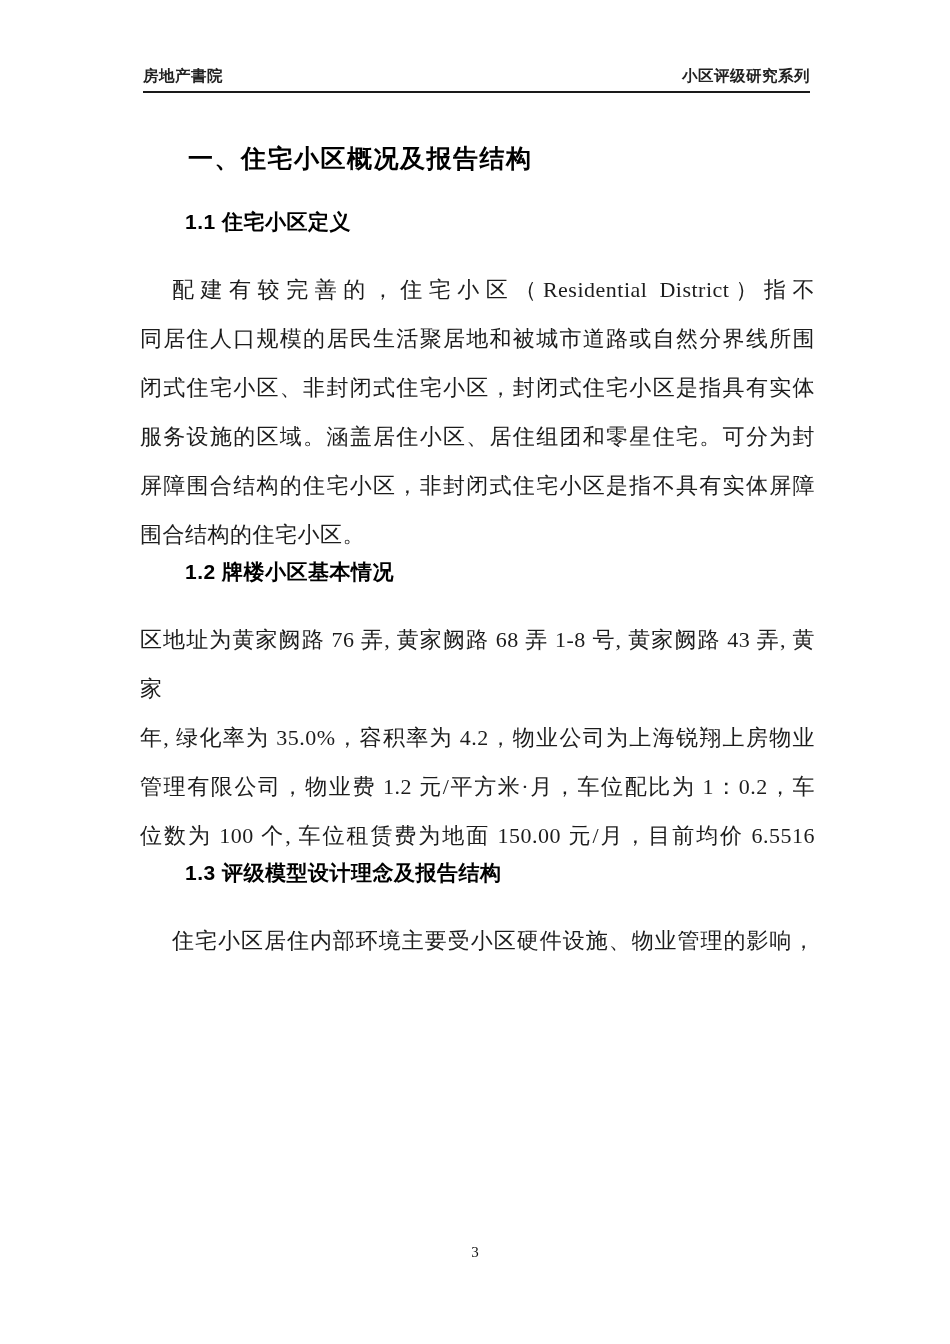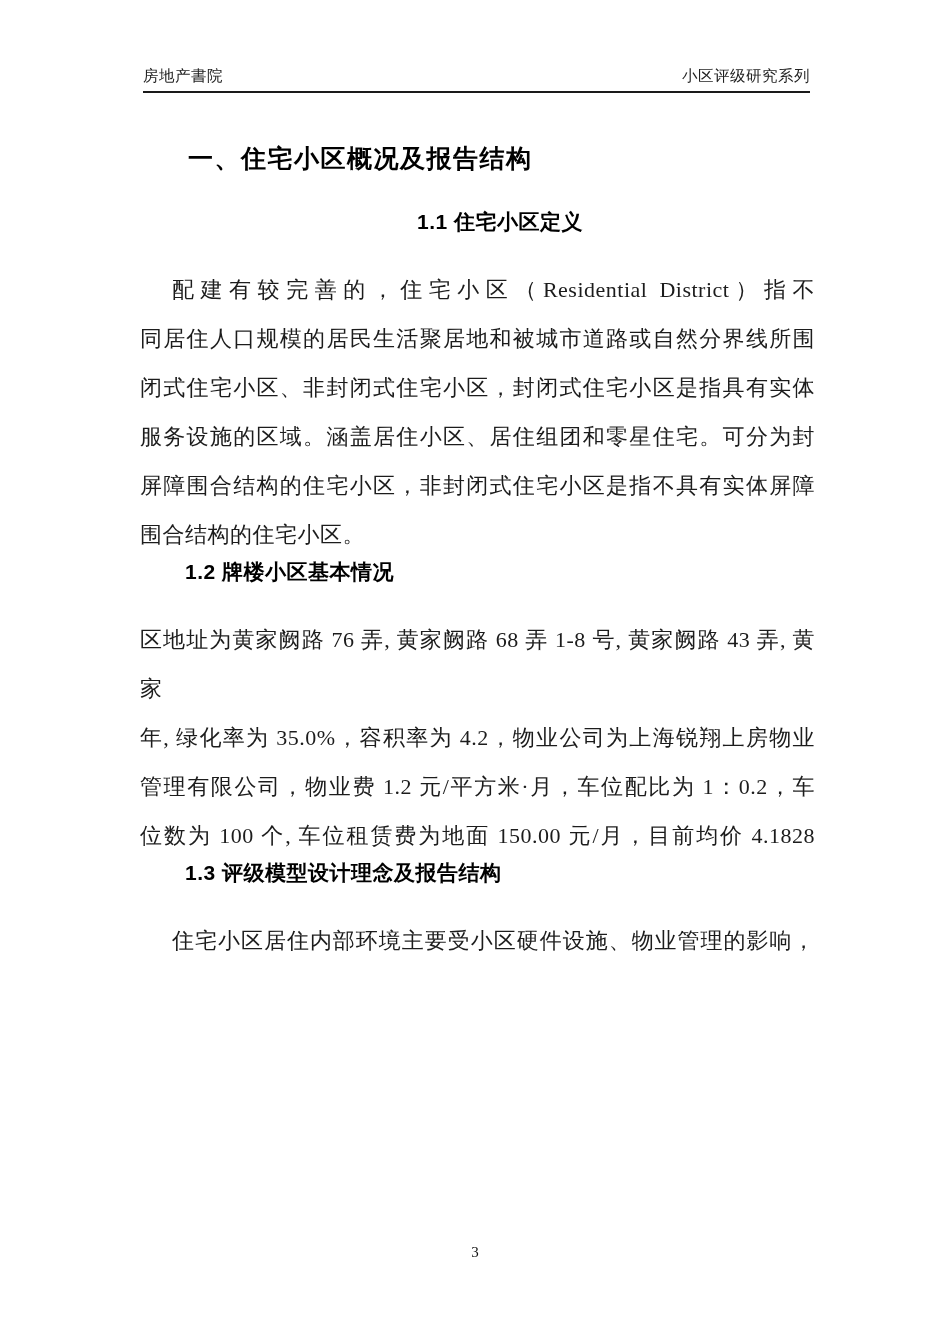--- a/index.html
+++ b/index.html
@@ -19,38 +19,39 @@
   }
   
   .header{
     position:absolute;top:66px;left:143px;right:140px;
     display:flex;justify-content:space-between;align-items:flex-end;
     padding-bottom:4px;
     border-bottom:2px solid var(--header-rule);
     font-family:"Liberation Sans","DejaVu Sans",sans-serif;
     font-size:15.5px;color:#222;
     letter-spacing:0.5px;
+    font-weight:bold;
   }
   
   .content{
     position:absolute;top:143px;left:140px;width:675px;
   }
   .doc-title{
     font-family:"Liberation Sans","DejaVu Sans",sans-serif;
     font-weight:bold;color:var(--heading-text);
     font-size:25px;line-height:30px;letter-spacing:1.5px;
     padding-left:48px;
   }
   .sec-heading{
     font-family:"Liberation Sans","DejaVu Sans",sans-serif;
     font-weight:bold;color:var(--heading-text);
     font-size:21px;line-height:26px;letter-spacing:0.5px;
     padding-left:45px;
   }
-  #sections section:first-child .sec-heading{margin-top:36px;text-align:center;}
+  #sections section:first-child .sec-heading{margin-top:36px;}
   .para{
     margin-top:30px;
     font-family:"Liberation Serif","DejaVu Serif",serif;
     font-size:22px;line-height:49px;letter-spacing:0.5px;
     color:var(--text);
   }
   .para .line{
     text-align:justify;
     text-align-last:justify;
     text-justify:inter-character;
@@ -88,21 +89,21 @@
             <div class="line">屏障围合结构的住宅小区，非封闭式住宅小区是指不具有实体屏障</div>
             <div class="line last">围合结构的住宅小区。</div>
           </div>
         </section>
         <section>
           <h2 class="sec-heading">1.2 牌楼小区基本情况</h2>
           <div class="para">
             <div class="line">区地址为黄家阙路 76 弄, 黄家阙路 68 弄 1-8 号, 黄家阙路 43 弄, 黄家</div>
             <div class="line">年, 绿化率为 35.0%，容积率为 4.2，物业公司为上海锐翔上房物业</div>
             <div class="line">管理有限公司，物业费 1.2 元/平方米·月，车位配比为 1：0.2，车</div>
-            <div class="line">位数为 100 个, 车位租赁费为地面 150.00 元/月，目前均价 4.1828</div>
+            <div class="line">位数为 100 个, 车位租赁费为地面 150.00 元/月，目前均价 6.5516</div>
           </div>
         </section>
         <section>
           <h2 class="sec-heading">1.3 评级模型设计理念及报告结构</h2>
           <div class="para">
             <div class="line first">住宅小区居住内部环境主要受小区硬件设施、物业管理的影响，</div>
           </div>
         </section>
       </div>
   </div>

